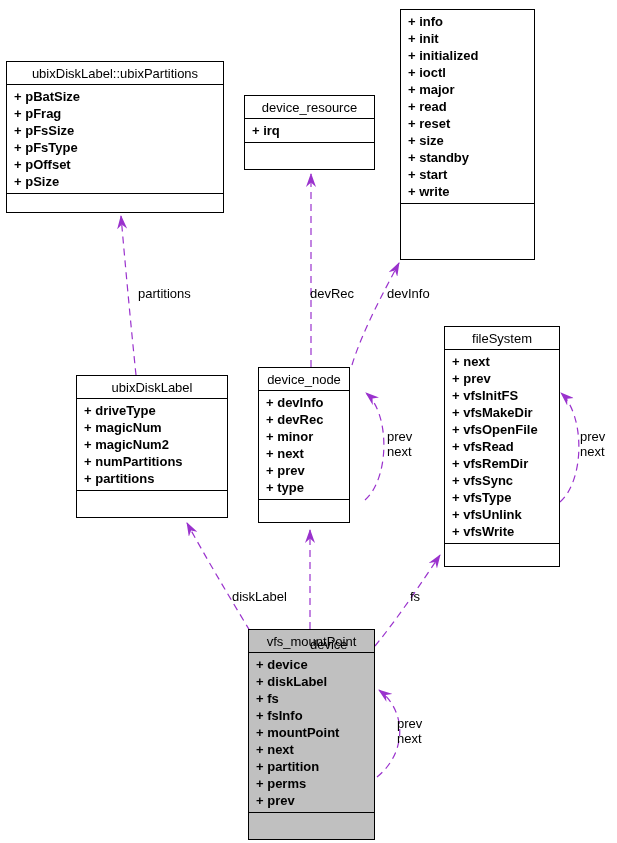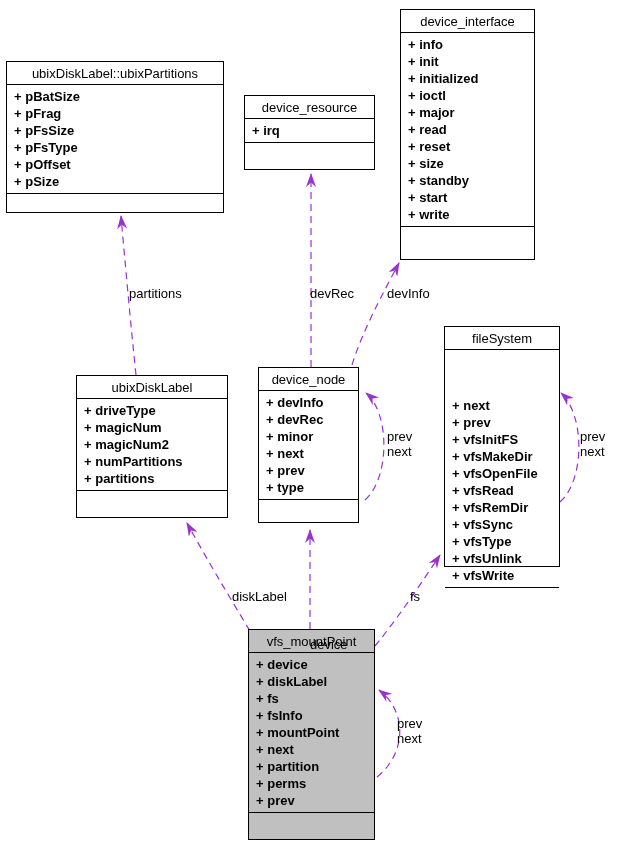--- a/index.html
+++ b/index.html
@@ -75,21 +75,20 @@
 
   <div class="class-box" style="left:244px;top:95px;width:131px;height:75px;">
     <div class="class-title">device_resource</div>
     <div class="class-fields">
         <div class="field">+ irq</div>
       </div>
     <div class="class-empty"></div>
   </div>
 
   <div class="class-box" style="left:400px;top:9px;width:135px;height:251px;">
-    <div class="class-title">device_interface</div>
     <div class="class-fields">
         <div class="field">+ info</div>
         <div class="field">+ init</div>
         <div class="field">+ initialized</div>
         <div class="field">+ ioctl</div>
         <div class="field">+ major</div>
         <div class="field">+ read</div>
         <div class="field">+ reset</div>
         <div class="field">+ size</div>
         <div class="field">+ standby</div>
@@ -104,34 +103,34 @@
     <div class="class-fields">
         <div class="field">+ driveType</div>
         <div class="field">+ magicNum</div>
         <div class="field">+ magicNum2</div>
         <div class="field">+ numPartitions</div>
         <div class="field">+ partitions</div>
       </div>
     <div class="class-empty"></div>
   </div>
 
-  <div class="class-box" style="left:258px;top:367px;width:101px;height:156px;">
+  <div class="class-box" style="left:258px;top:367px;width:92px;height:156px;">
     <div class="class-title">device_node</div>
     <div class="class-fields">
         <div class="field">+ devInfo</div>
         <div class="field">+ devRec</div>
         <div class="field">+ minor</div>
         <div class="field">+ next</div>
         <div class="field">+ prev</div>
         <div class="field">+ type</div>
       </div>
     <div class="class-empty"></div>
   </div>
 
-  <div class="class-box" style="left:444px;top:326px;width:116px;height:241px;gap:44px;">
+  <div class="class-box" style="left:444px;top:326px;width:116px;height:241px;">
     <div class="class-title">fileSystem</div>
     <div class="class-fields">
         <div class="field">+ next</div>
         <div class="field">+ prev</div>
         <div class="field">+ vfsInitFS</div>
         <div class="field">+ vfsMakeDir</div>
         <div class="field">+ vfsOpenFile</div>
         <div class="field">+ vfsRead</div>
         <div class="field">+ vfsRemDir</div>
         <div class="field">+ vfsSync</div>
@@ -151,21 +150,21 @@
         <div class="field">+ fsInfo</div>
         <div class="field">+ mountPoint</div>
         <div class="field">+ next</div>
         <div class="field">+ partition</div>
         <div class="field">+ perms</div>
         <div class="field">+ prev</div>
       </div>
     <div class="class-empty"></div>
   </div>
 
-  <div class="edge-label" style="left:129px;top:286px;">partitions</div>
+  <div class="edge-label" style="left:138px;top:286px;">partitions</div>
   <div class="edge-label" style="left:310px;top:286px;">devRec</div>
   <div class="edge-label" style="left:387px;top:286px;">devInfo</div>
   <div class="edge-label" style="left:232px;top:589px;">diskLabel</div>
   <div class="edge-label" style="left:310px;top:589px;margin-top:48px;">device</div>
   <div class="edge-label" style="left:410px;top:589px;">fs</div>
 
   <div class="edge-label" style="left:387px;top:429px;">
     <div>prev</div>
     <div>next</div>
   </div>

